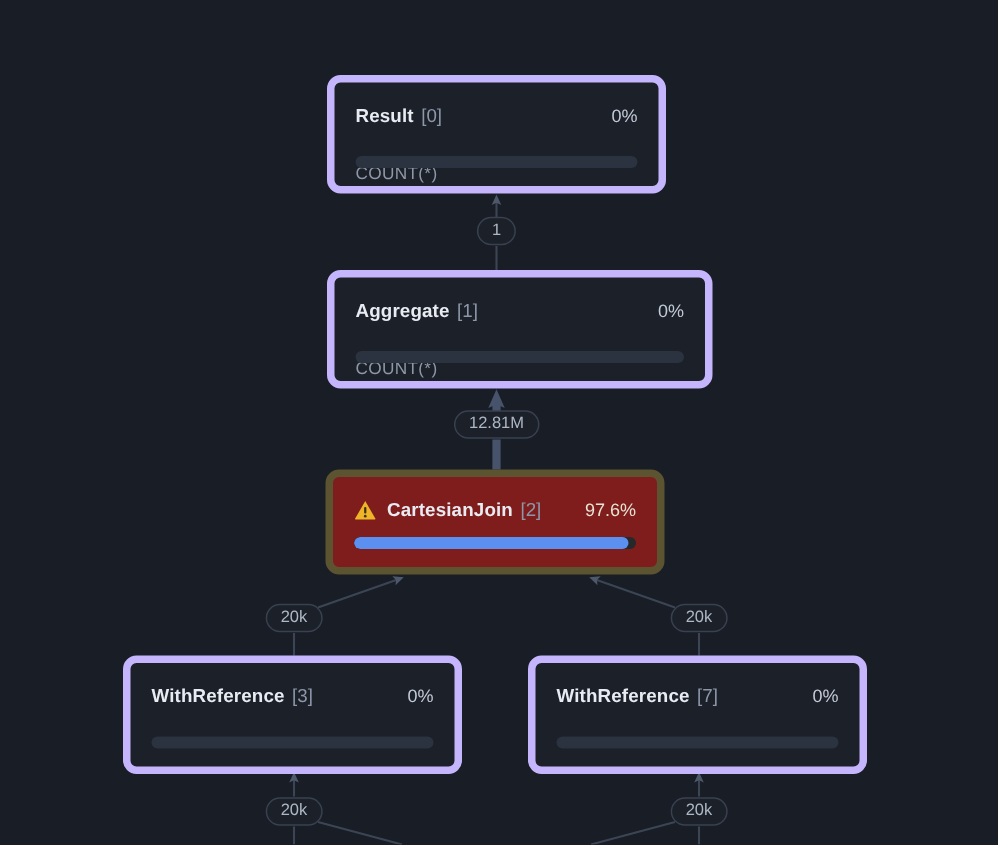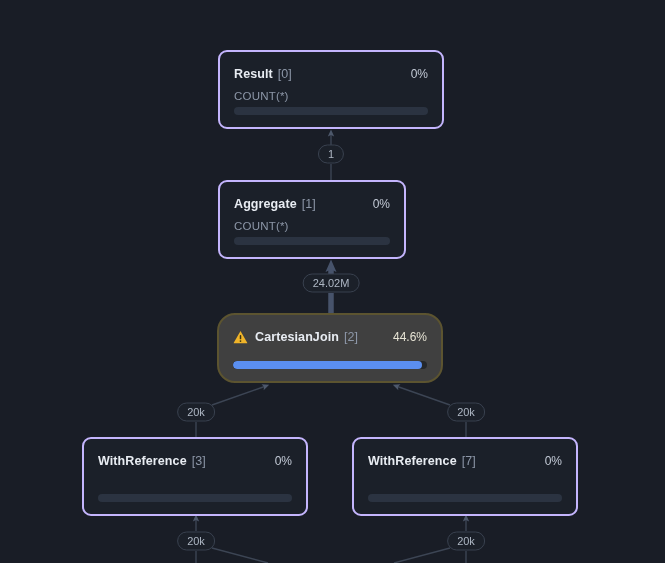--- a/index.html
+++ b/index.html
@@ -29,27 +29,26 @@
     height: 563px;
     pointer-events: none;
   }
 
   
   .node {
     position: absolute;
     box-sizing: border-box;
     border-radius: 9px;
     background: #1b2029;
-    border: 2px solid #c4b5fd;
+    border: 5px solid #c4b5fd;
     padding: 13px 14px 0 14px;
   }
   .node.highlight {
-    background: #404040;
+    background: #7f1d1d;
     border-color: #5c5430;
-    border-radius: 18px;
   }
   .node-head {
     display: flex;
     align-items: center;
     height: 17px;
     white-space: nowrap;
   }
   .warn-icon {
     width: 15px;
     height: 14px;
@@ -70,21 +69,21 @@
     margin-left: 5px;
   }
   .node-pct {
     margin-left: auto;
     font-size: 12px;
     color: #c3cad6;
     padding-left: 10px;
   }
   .node.highlight .node-pct { color: #e6e3d4; }
   .node-sub {
-    margin-top: 8px;
+    margin-top: 25px;
     font-size: 11.5px;
     color: #8d97a8;
     letter-spacing: .2px;
     height: 14px;
   }
   .bar-track {
     position: absolute;
     left: 14px;
     right: 14px;
     bottom: 12px;
@@ -172,42 +171,42 @@
       <span class="node-title">Result</span>
       <span class="node-index">[0]</span>
       <span class="node-pct">0%</span>
     </div>
     <div class="node-sub">COUNT(*)</div>
     <div class="bar-track">
       <div class="bar-fill" style="width: 0%;"></div>
     </div>
   </div>
 
-  <div class="node" style="left: 218px; top: 180px; width: 188px; height: 79px;">
+  <div class="node" style="left: 218px; top: 180px; width: 257px; height: 79px;">
     <div class="node-head">
       <span class="node-title">Aggregate</span>
       <span class="node-index">[1]</span>
       <span class="node-pct">0%</span>
     </div>
     <div class="node-sub">COUNT(*)</div>
     <div class="bar-track">
       <div class="bar-fill" style="width: 0%;"></div>
     </div>
   </div>
 
   <div class="node highlight" style="left: 217px; top: 313px; width: 226px; height: 70px;">
     <div class="node-head">
       <svg class="warn-icon" viewBox="0 0 16 15">
         <path d="M8 1.1 L15.2 13.6 Q15.6 14.3 14.8 14.3 L1.2 14.3 Q0.4 14.3 0.8 13.6 Z" fill="#f0b429"></path>
         <rect x="7.2" y="5.4" width="1.6" height="4.6" rx="0.7" fill="#3b3310"></rect>
         <circle cx="8" cy="11.9" r="0.95" fill="#3b3310"></circle>
       </svg>
       <span class="node-title">CartesianJoin</span>
       <span class="node-index">[2]</span>
-      <span class="node-pct">44.6%</span>
+      <span class="node-pct">97.6%</span>
     </div>
     <div class="bar-track">
       <div class="bar-fill" style="width: 97.6%;"></div>
     </div>
   </div>
 
   <div class="node" style="left: 82px; top: 437px; width: 226px; height: 79px;">
     <div class="node-head">
       <span class="node-title">WithReference</span>
       <span class="node-index">[3]</span>
@@ -223,19 +222,19 @@
       <span class="node-title">WithReference</span>
       <span class="node-index">[7]</span>
       <span class="node-pct">0%</span>
     </div>
     <div class="bar-track">
       <div class="bar-fill" style="width: 0%;"></div>
     </div>
   </div>
 
   <div class="edge-badge" style="left: 331px; top: 154px;">1</div>
-  <div class="edge-badge" style="left: 331px; top: 283px;">24.02M</div>
+  <div class="edge-badge" style="left: 331px; top: 283px;">12.81M</div>
   <div class="edge-badge" style="left: 196px; top: 412px;">20k</div>
   <div class="edge-badge" style="left: 466px; top: 412px;">20k</div>
   <div class="edge-badge" style="left: 196px; top: 541px;">20k</div>
   <div class="edge-badge" style="left: 466px; top: 541px;">20k</div>
 
 </div>
 
 </body></html>

